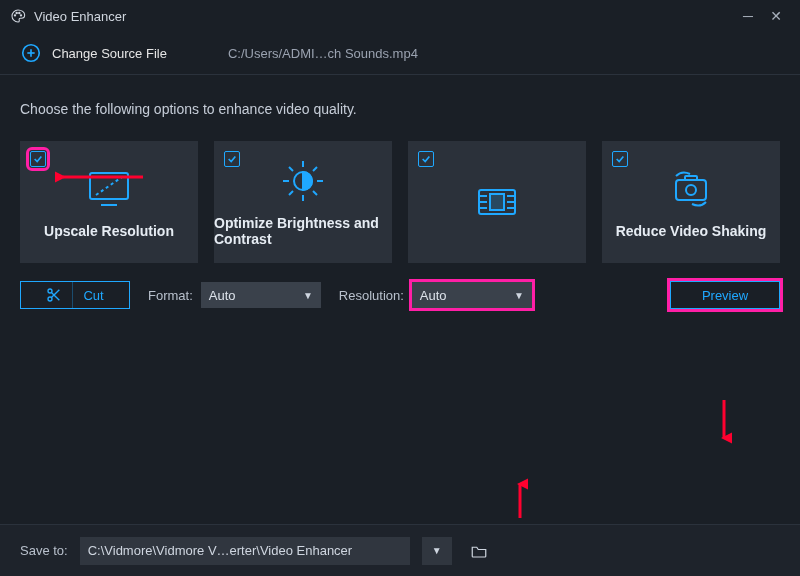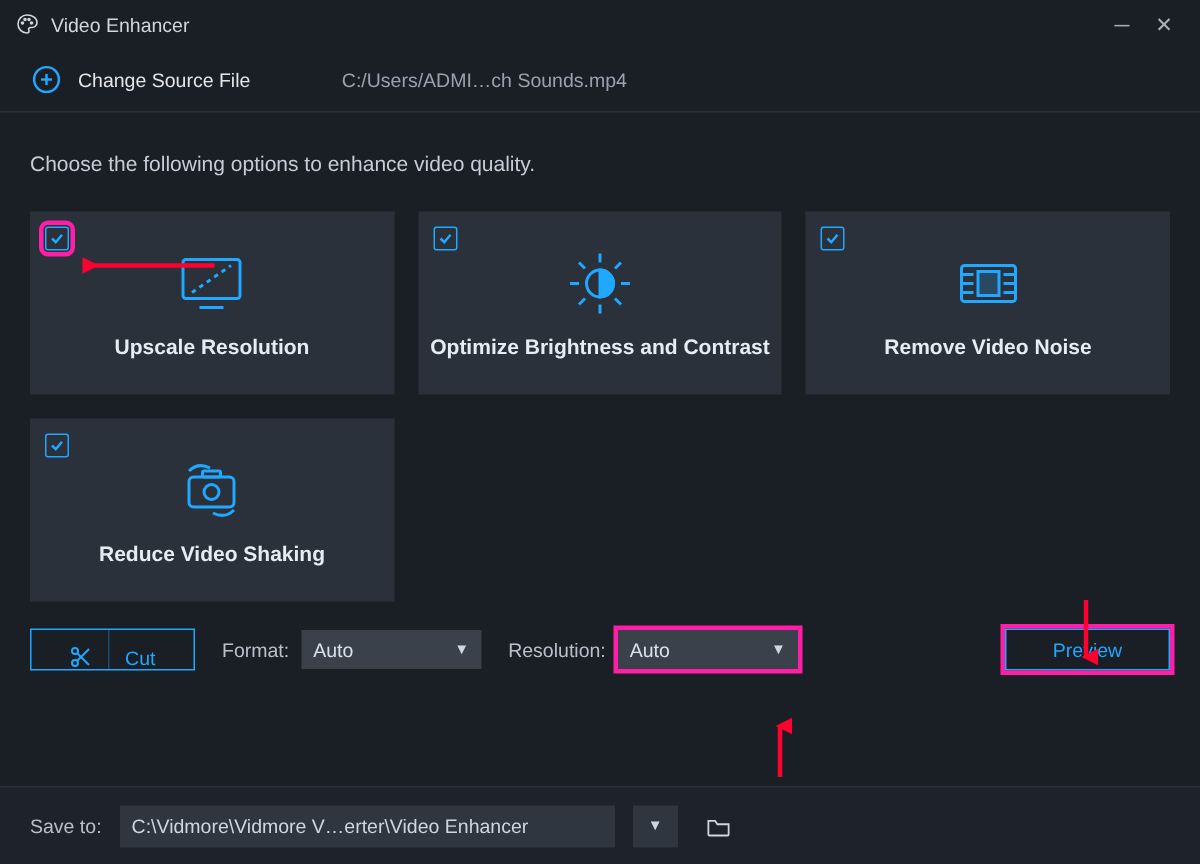--- a/index.html
+++ b/index.html
@@ -33,21 +33,21 @@
     color: #9aa2b0;
   }
   .add-icon { color: #1fa8ff; margin-right: 10px; display: inline-flex; align-items: center; justify-content: center; }
   .sourcebar .change { color: #e5e5e5; margin-right: 61px; cursor: pointer; }
   .sourcebar .path { margin-right: 14px; }
   .sourcebar .meta { }
   .divider { height: 1px; background: #2b323c; margin: 0 0; }
   .instruction { padding: 26px 20px 24px; font-size: 14px; color: #c6cdd8; }
   .cards {
     display: grid;
-    grid-template-columns: 1fr 1fr 1fr;
+    grid-template-columns: 1fr 1fr 1fr 1fr;
     gap: 16px;
     padding: 0 20px;
   }
   .card {
     background: #2b313a;
     position: relative;
     height: 122px;
     display: flex;
     flex-direction: column;
     align-items: center;
@@ -73,21 +73,21 @@
     align-items: center;
     padding: 18px 20px 0;
     gap: 18px;
     font-size: 13px;
   }
   .cut-btn {
     border: 1px solid #1fa8ff;
     color: #1fa8ff;
     height: 28px;
     width: 110px;
-    display: flex; align-items: flex-end; justify-content: center;
+    display: flex; align-items: center; justify-content: center;
     gap: 10px;
     cursor: pointer;
     background: transparent;
   }
   .cut-btn .sep { width:1px; height: 100%; background:#1fa8ff55; }
   .kv { display:flex; align-items:center; gap:8px; }
   .select {
     background: #3a414b;
     height: 26px;
     min-width: 120px;
@@ -239,21 +239,20 @@
         <rect x="4" y="8" width="36" height="24" rx="2"></rect>
         <rect x="15" y="12" width="14" height="16" fill="#1fa8ff33"></rect>
         <line x1="4" y1="14" x2="12" y2="14"></line>
           <line x1="4" y1="20" x2="12" y2="20"></line>
           <line x1="4" y1="26" x2="12" y2="26"></line>
         <line x1="32" y1="14" x2="40" y2="14"></line>
           <line x1="32" y1="20" x2="40" y2="20"></line>
           <line x1="32" y1="26" x2="40" y2="26"></line>
       </svg>
     </span>
-    <div class="card-label">Remove Video Noise</div>
   </div>
 
   <div class="card">
     <span class="card-check">
       <svg width="10" height="10" viewBox="0 0 12 12">
           <polyline points="2,6 5,9 10,3" fill="none" stroke="#1fa8ff" stroke-width="2"></polyline>
         </svg>
     </span>
     <span class="icon-wrap">
       <svg width="50" height="42" viewBox="0 0 50 42" fill="none" stroke="#1fa8ff" stroke-width="2">

